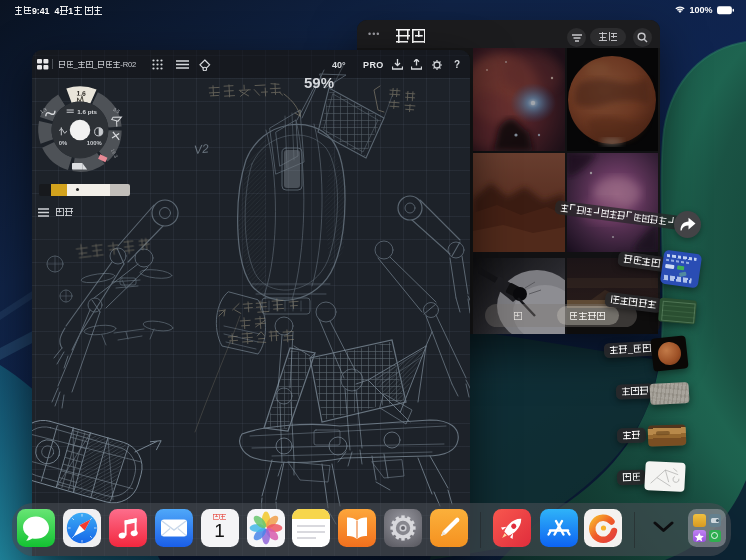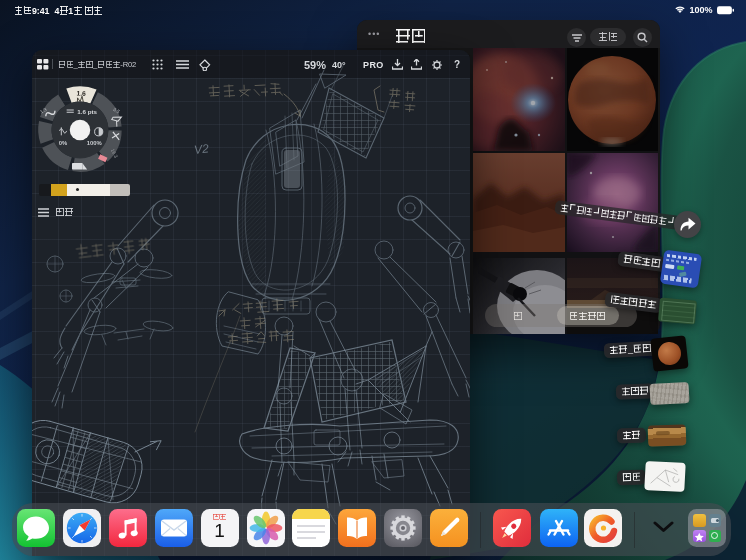--- a/index.html
+++ b/index.html
@@ -425,21 +425,21 @@
           <circle cx="9.5" cy="9.5" r="1.1"></circle>
         </g>
       </svg>
   <svg class="abs" style="left:144px;top:10px" width="13" height="9">
         <path d="M0,1 h13 M0,4.5 h13 M0,8 h13" stroke="#d6d9dd" stroke-width="1.7"></path>
       </svg>
   <svg class="abs" style="left:167px;top:8.5px" width="12" height="12" viewBox="0 0 12 12">
         <path d="M5.8,1 L10.6,5.8 L5.8,10.6 L1,5.8 Z" fill="none" stroke="#d6d9dd" stroke-width="1.2"></path>
         <circle cx="5.8" cy="10" r="1.8" fill="#1d2229" stroke="#d6d9dd" stroke-width="1.1"></circle>
       </svg>
-  <div class="abs" style="left:272px;top:9px;font-size:11px;color:#d6d9dd;font-weight:bold">59%</div>
+  <div class="abs" style="left:272px;top:24px;font-size:15px;color:#d6d9dd;font-weight:bold">59%</div>
   <div class="abs" style="left:300px;top:9.5px;font-size:9px;color:#d6d9dd;font-weight:bold">40°</div>
   <div class="abs" style="left:331px;top:9.5px;font-size:9px;color:#e4e6e9;font-weight:bold;letter-spacing:.4px">PRO</div>
   <svg class="abs" style="left:360px;top:9px" width="11" height="11">
         <path d="M5.5,0 V6 M3,4 L5.5,6.6 L8,4" stroke="#d6d9dd" stroke-width="1.3" fill="none"></path>
         <path d="M0.5,7.5 V10 H10.5 V7.5" stroke="#d6d9dd" stroke-width="1.3" fill="none"></path>
       </svg>
   <svg class="abs" style="left:379px;top:9px" width="11" height="11">
         <path d="M5.5,6.6 V0.6 M3,2.8 L5.5,0.2 L8,2.8" stroke="#d6d9dd" stroke-width="1.3" fill="none"></path>
         <path d="M0.5,7.5 V10 H10.5 V7.5" stroke="#d6d9dd" stroke-width="1.3" fill="none"></path>
       </svg>

